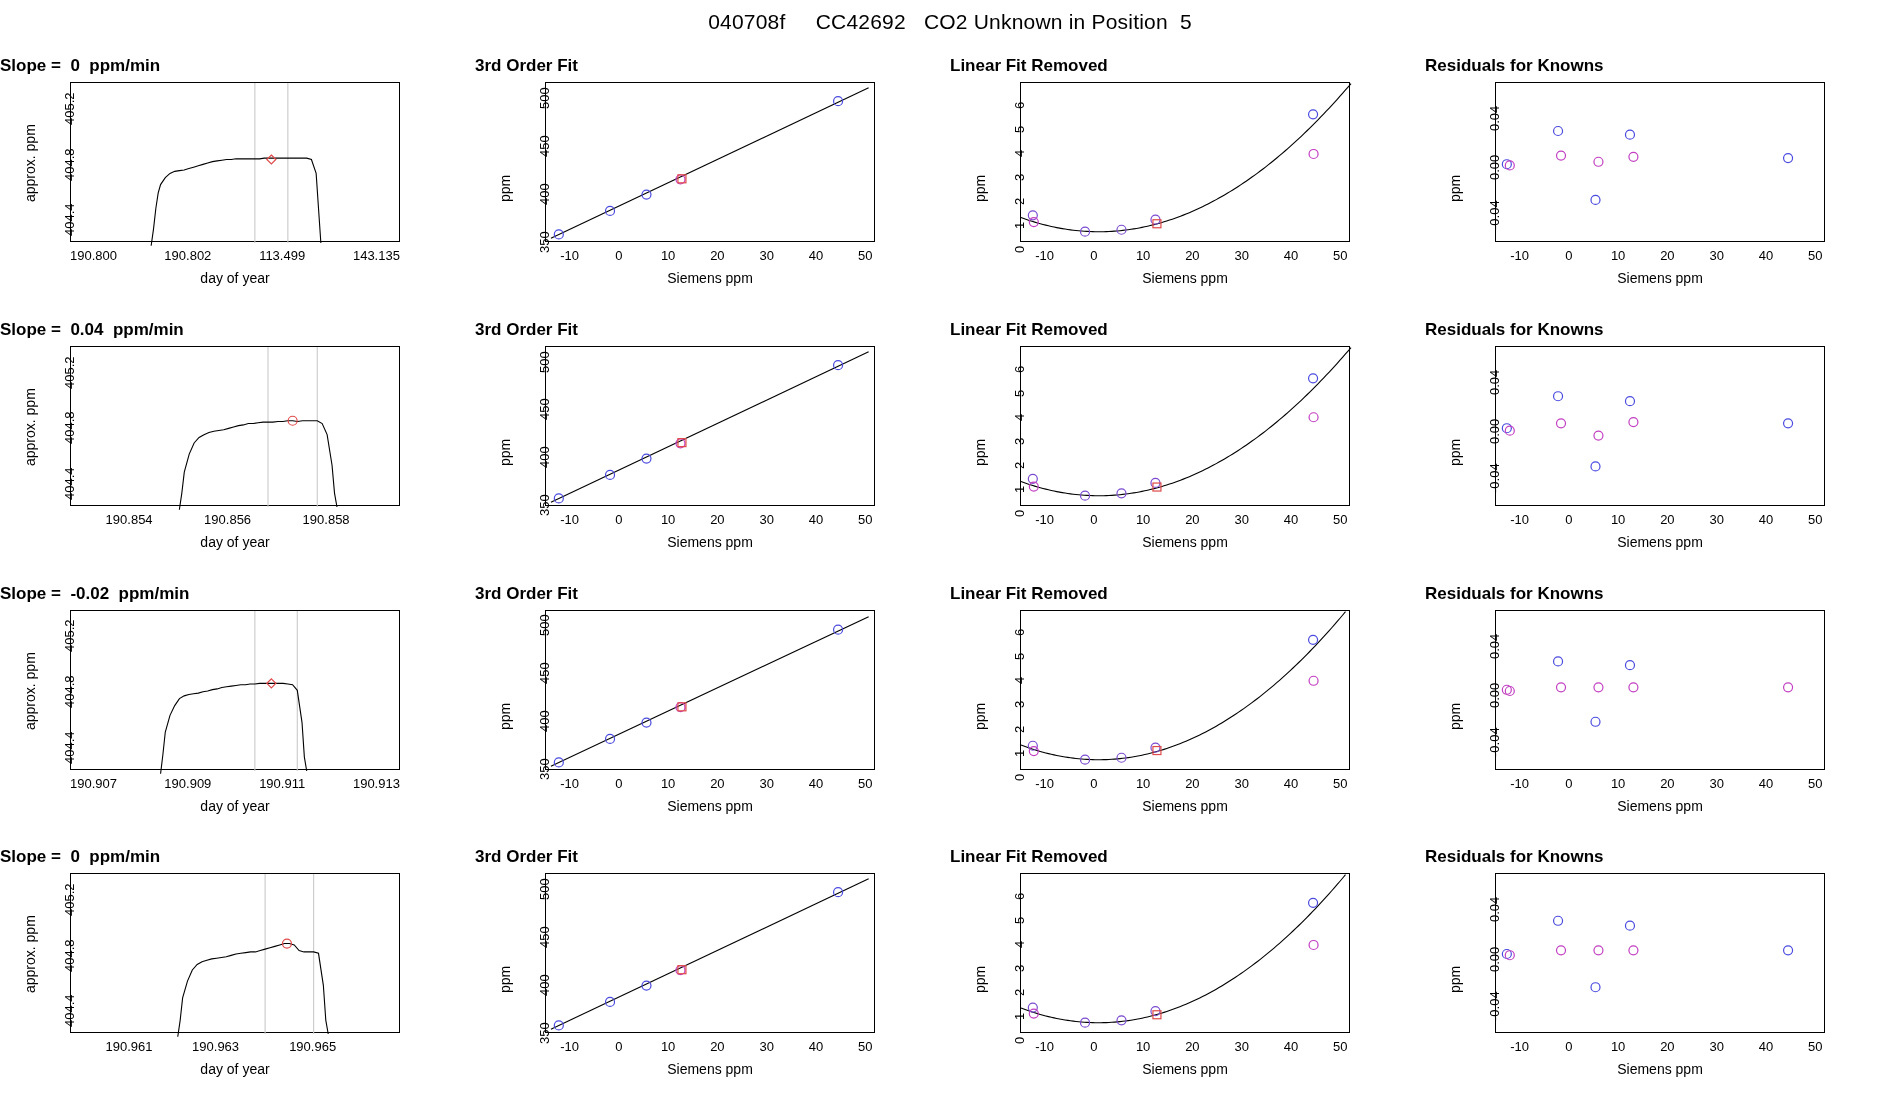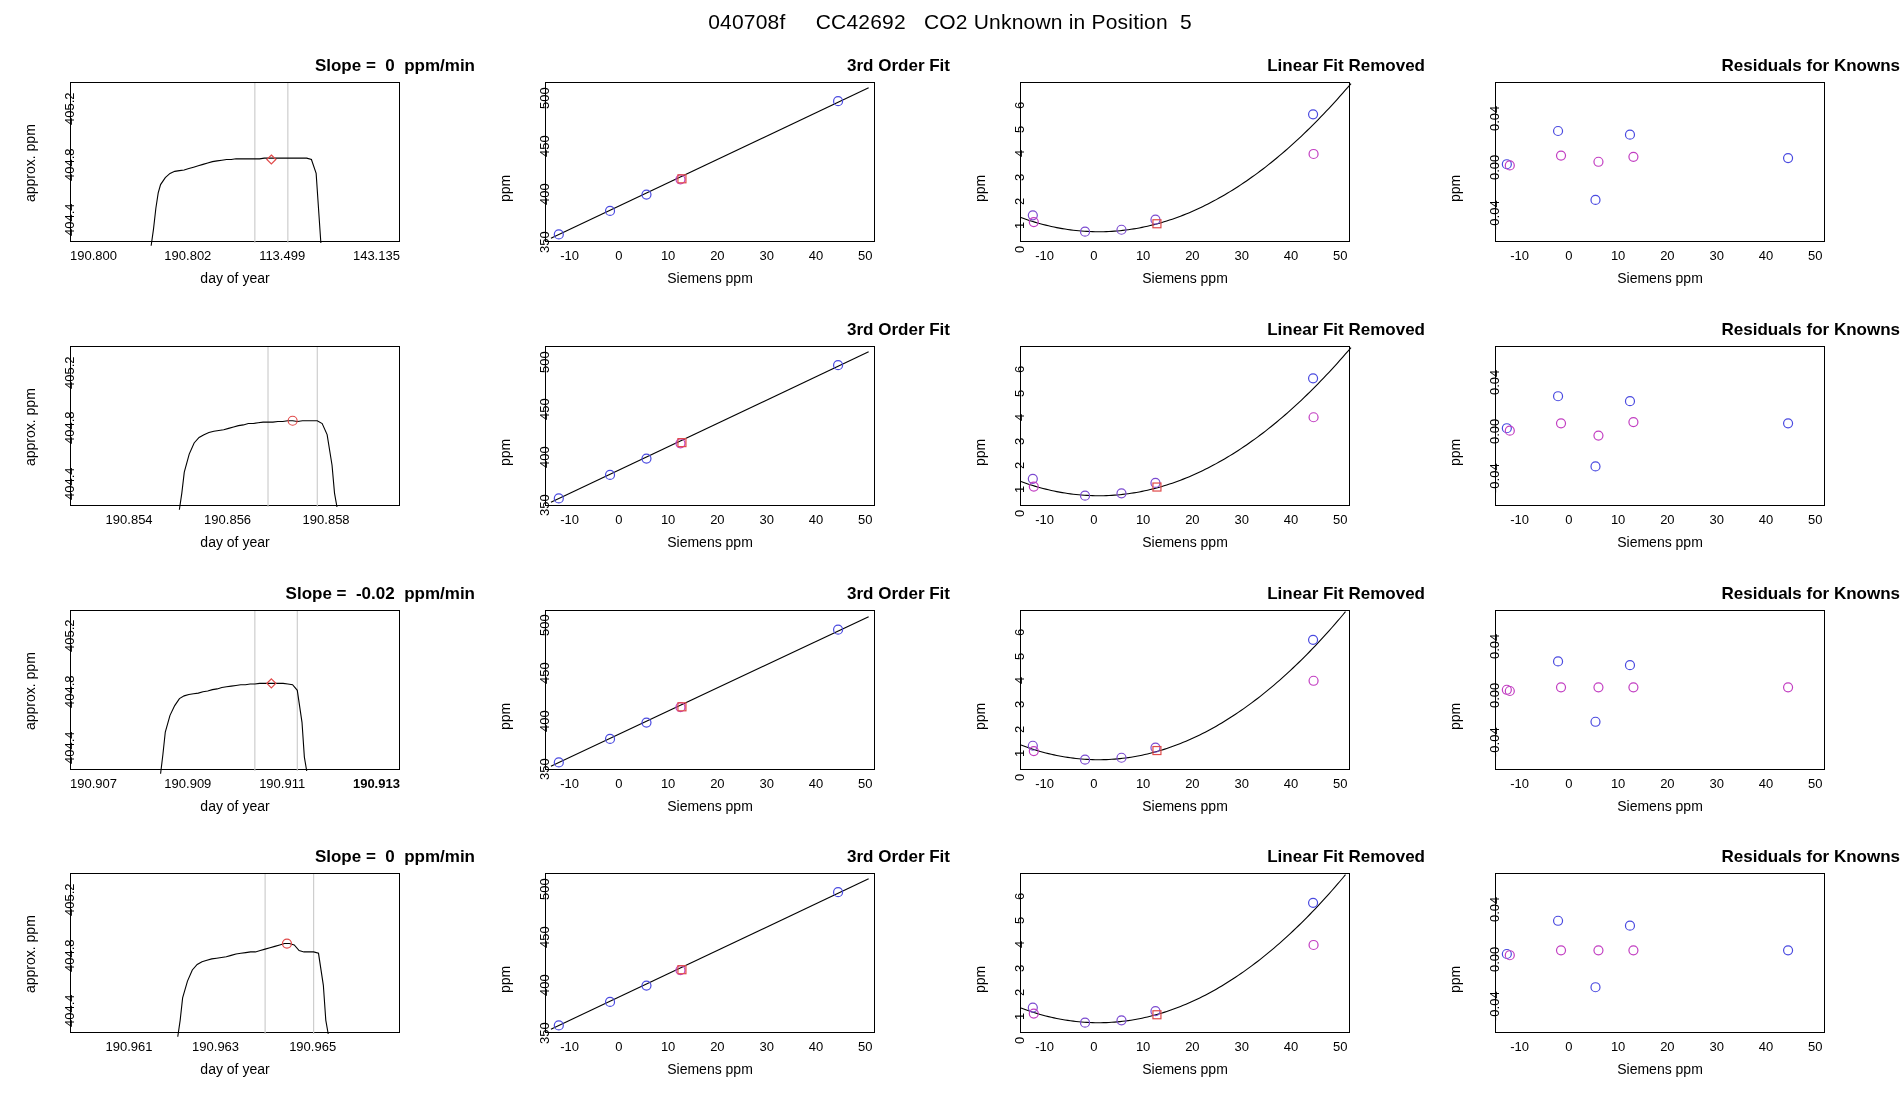--- a/index.html
+++ b/index.html
@@ -10,21 +10,21 @@
   }
   #grid{
     display:grid;
     grid-template-columns:repeat(4,1fr);
     grid-template-rows:repeat(4,1fr);
     width:1900px;height:1055px;
     box-sizing:border-box;
   }
   .cell{position:relative;}
   .panel-title{
-    position:absolute;top:22px;left:0;width:100%;text-align:right;
+    position:absolute;top:22px;left:0;width:100%;text-align:left;
     font-size:17px;font-weight:bold;white-space:pre;
   }
   .plotbox{
     position:absolute;
     border:1px solid #000;
     box-sizing:border-box;
     overflow:visible;
   }
   .ylab{
     position:absolute;font-size:14px;
@@ -149,20 +149,21 @@
       <div class="tickx" style="left: 246.642px; top: 214px; width: 90px;">30</div>
       <div class="tickx" style="left: 295.896px; top: 214px; width: 90px;">40</div>
       <div class="tickx" style="left: 345.149px; top: 214px; width: 90px;">50</div>
       <div class="ticky" style="left: 62px; top: 195.538px;">-0.04</div>
       <div class="ticky" style="left: 62px; top: 146.308px;">0.00</div>
       <div class="ticky" style="left: 62px; top: 97.0769px;">0.04</div>
       <div class="xlab" style="left: 70px; width: 330px; top: 236px;">Siemens ppm</div>
       <div class="ylab" style="left: 22px; top: 168px;">ppm</div>
     </div>
     <div class="cell">
+      <div class="panel-title">Slope =  0.04  ppm/min</div>
       <div class="plotbox" style="left: 70px; top: 48px; width: 330px; height: 160px;">
         <svg width="330" height="160">
           <line x1="197.01492537282093" y1="0" x2="197.01492537282093" y2="160" stroke="#c9c9c9" stroke-width="1.1"></line>
           <line x1="246.2686567163761" y1="0" x2="246.2686567163761" y2="160" stroke="#c9c9c9" stroke-width="1.1"></line>
           <path d="M108.36,162.78 L110.82,146.09 L113.28,125.22 L118.21,107.13 L123.13,96.00 L128.06,90.43 L132.99,87.65 L137.91,85.57 L142.84,84.17 L147.76,83.48 L152.69,82.78 L157.61,81.39 L162.54,80.00 L167.46,78.61 L172.39,77.91 L177.31,76.52 L182.24,76.52 L187.16,75.83 L192.09,75.13 L197.01,75.13 L201.94,75.13 L206.87,74.43 L211.79,74.43 L216.72,73.74 L221.64,73.74 L226.57,74.43 L231.49,73.74 L236.42,73.74 L241.34,73.74 L246.27,73.74 L251.19,76.52 L256.12,87.65 L261.04,118.26 L263.51,146.09 L265.97,160.00 " fill="none" stroke="#000" stroke-width="1.1"></path>
           <circle cx="221.64179104529848" cy="73.73913043478453" r="4.5" fill="none" stroke="#e04a4a" stroke-width="1.2"></circle>
         </svg>
       </div>
       <div class="tickx" style="left: 84.1045px; top: 214px; width: 90px;">190.854</div>
       <div class="tickx" style="left: 182.612px; top: 214px; width: 90px;">190.856</div>
@@ -266,21 +267,21 @@
         <svg width="330" height="160">
           <line x1="183.85714285775538" y1="0" x2="183.85714285775538" y2="160" stroke="#c9c9c9" stroke-width="1.1"></line>
           <line x1="226.28571428636508" y1="0" x2="226.28571428636508" y2="160" stroke="#c9c9c9" stroke-width="1.1"></line>
           <path d="M89.57,162.78 L91.93,143.30 L94.29,121.04 L99.00,104.35 L103.71,94.61 L108.43,87.65 L113.14,84.87 L117.86,83.48 L122.57,82.78 L127.29,82.09 L132.00,80.70 L136.71,80.00 L141.43,78.61 L146.14,77.91 L150.86,76.52 L155.57,75.83 L160.29,75.13 L165.00,74.43 L169.71,73.74 L174.43,73.74 L179.14,73.04 L183.86,73.04 L188.57,72.35 L193.29,72.35 L198.00,72.35 L202.71,72.35 L207.43,72.35 L212.14,72.35 L216.86,73.04 L221.57,73.74 L226.29,79.30 L231.00,111.30 L233.36,146.09 L235.71,160.00 " fill="none" stroke="#000" stroke-width="1.1"></path>
           <polygon points="200.3571428576214,67.84782608695974 204.8571428576214,72.34782608695974 200.3571428576214,76.84782608695974 195.8571428576214,72.34782608695974" fill="none" stroke="#e04a4a" stroke-width="1.2"></polygon>
         </svg>
       </div>
       <div class="tickx" style="left: 48.5714px; top: 214px; width: 90px;">190.907</div>
       <div class="tickx" style="left: 142.857px; top: 214px; width: 90px;">190.909</div>
       <div class="tickx" style="left: 237.143px; top: 214px; width: 90px;">190.911</div>
-      <div class="tickx" style="left: 331.429px; top: 214px; width: 90px; font-weight: bold;">190.913</div>
+      <div class="tickx" style="left: 331.429px; top: 214px; width: 90px;">190.913</div>
       <div class="ticky" style="left: 62px; top: 202.174px;">404.4</div>
       <div class="ticky" style="left: 62px; top: 146.522px;">404.8</div>
       <div class="ticky" style="left: 62px; top: 90.8696px;">405.2</div>
       <div class="xlab" style="left: 70px; width: 330px; top: 236px;">day of year</div>
       <div class="ylab" style="left: 22px; top: 168px;">approx. ppm</div>
     </div>
     <div class="cell">
       <div class="panel-title">3rd Order Fit</div>
       <div class="plotbox" style="left: 70px; top: 48px; width: 330px; height: 160px;">
         <svg width="330" height="160">

